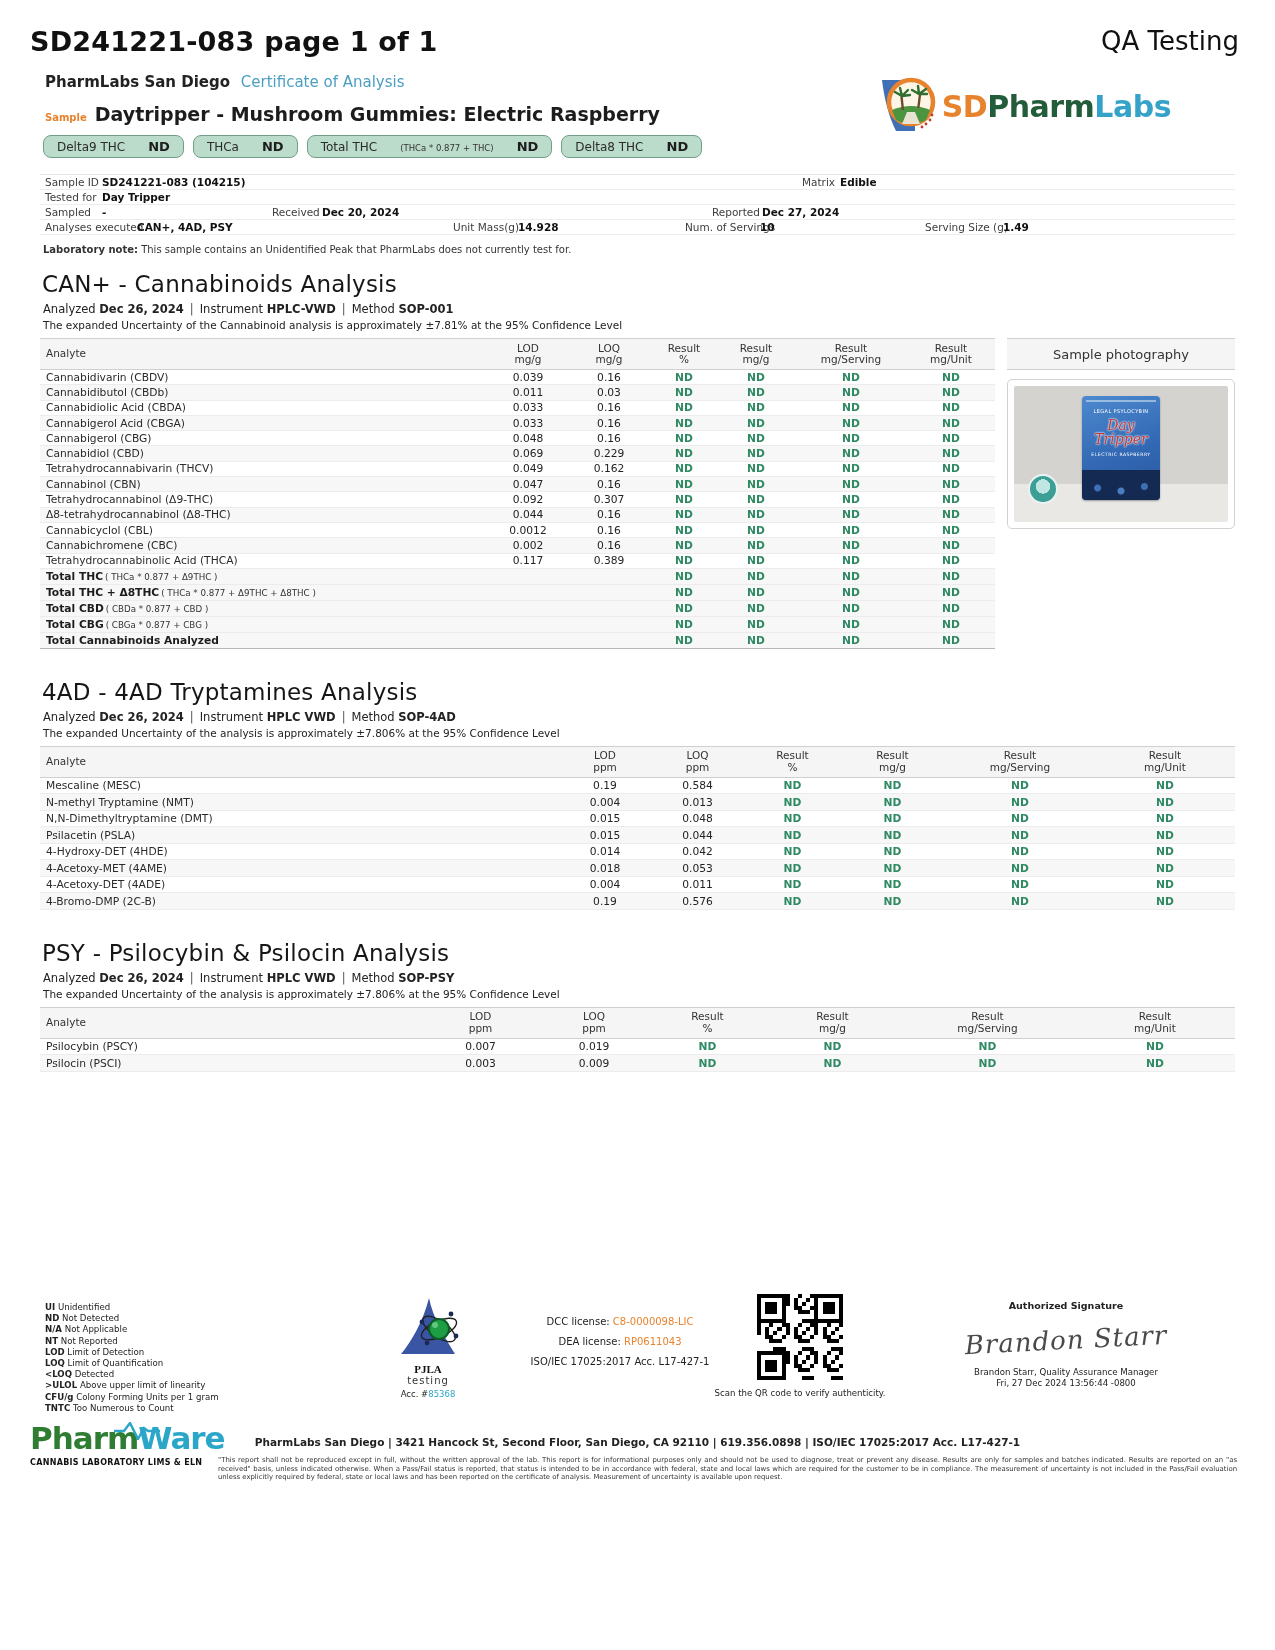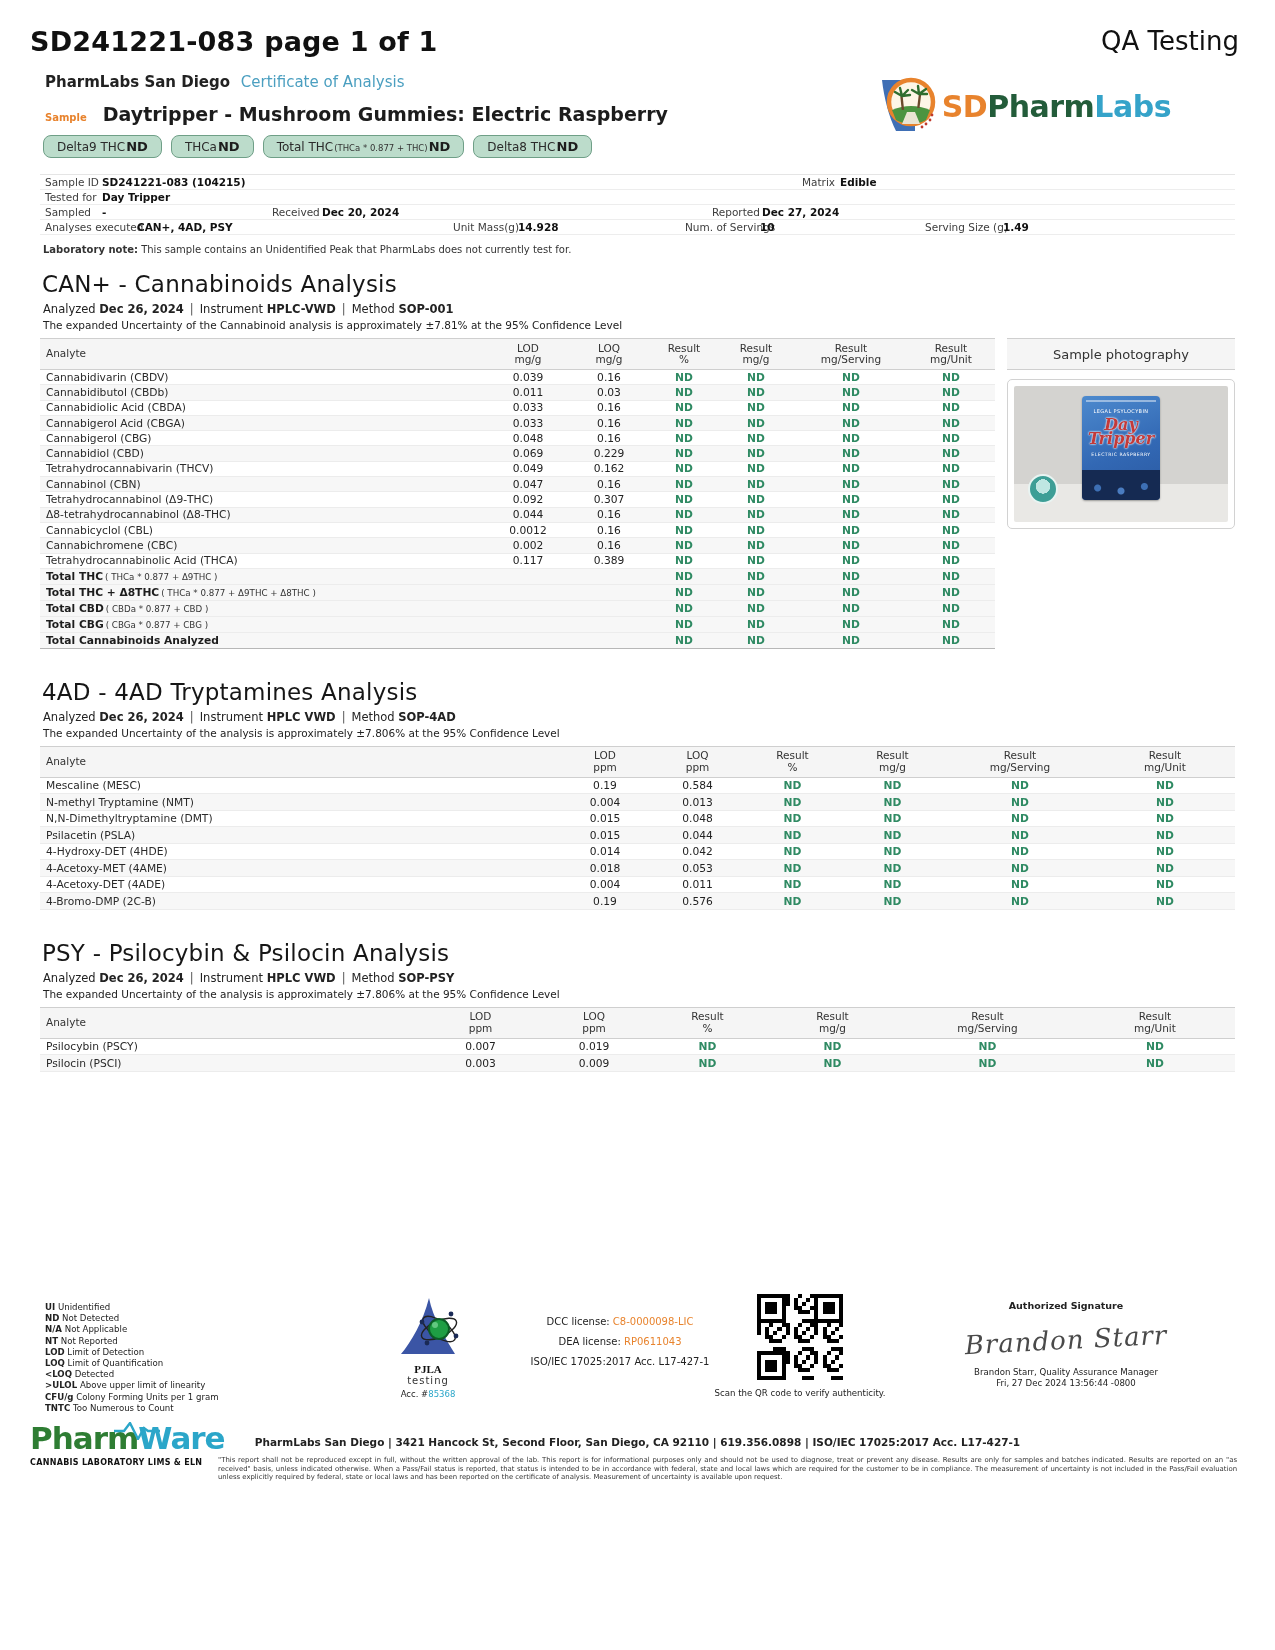--- a/index.html
+++ b/index.html
@@ -10,26 +10,26 @@
   .hdr{display:flex;justify-content:space-between;align-items:flex-start;padding:26px 36px 0 30px;}
   .doc-id{font-size:27px;font-weight:600;color:#111;letter-spacing:.2px;}
   .qa{font-size:26px;font-weight:500;color:#111;}
   .subhead{margin:16px 0 0 45px;font-size:15px;}
   .labname{font-weight:700;color:#222;}
   .coa{color:#4b9fc0;font-weight:500;margin-left:6px;}
   .brand{position:absolute;top:74px;right:104px;display:flex;align-items:center;gap:4px;}
   .brand-text{font-size:30px;font-weight:700;letter-spacing:-.5px;}
   .b-sd{color:#e8832d}.b-pharm{color:#235c3a}.b-labs{color:#35a3c9}
 
-  .sample-line{margin:12px 0 0 45px;display:flex;align-items:baseline;gap:16px;}
+  .sample-line{margin:12px 0 0 45px;display:flex;align-items:baseline;gap:8px;}
   .sample-lab{color:#e8832d;font-size:10px;font-weight:600;}
   .sample-name{font-size:19px;font-weight:700;color:#1c1c1c;}
 
   .badges{margin:10px 0 0 43px;display:flex;gap:9px;}
-  .badge{display:inline-flex;align-items:baseline;gap:1px;background:#bcdccb;border:1.5px solid #6f9f87;
+  .badge{display:inline-flex;align-items:baseline;gap:23px;background:#bcdccb;border:1.5px solid #6f9f87;
          border-radius:8px;padding:3px 13px;font-size:12px;color:#2b2b2b;font-weight:500;}
   .badge b{font-size:13px;font-weight:800;color:#1d1d1d;}
   .bformula{font-size:8.5px;color:#333;}
   .bformula:empty{display:none;}
 
   
   .info{margin:16px 40px 0 40px;border-top:1px solid #e5e5e5;}
   .inforow{position:relative;height:14px;border-bottom:1px solid #ededed;font-size:10.5px;}
   .inforow span{position:absolute;top:1px;white-space:nowrap;}
   .il{color:#3d3d3d;}
@@ -76,21 +76,21 @@
   .photo-head{background:#f5f5f5;border-top:1px solid #cfcfcf;border-bottom:1px solid #cfcfcf;height:30px;
               display:flex;align-items:center;justify-content:center;font-size:13px;color:#333;}
   .photo-box{margin-top:9px;border:1px solid #d2d2d2;border-radius:5px;background:#fff;padding:6px;}
   .photo-inner{position:relative;height:136px;background:linear-gradient(#d4d3d0 72%,#e9e8e5 72%);
                border-radius:2px;overflow:hidden;}
   .bag{position:absolute;left:50%;top:10px;transform:translateX(-50%);width:78px;height:104px;border-radius:4px;
        background:linear-gradient(160deg,#4d8ace 0%,#3268b4 55%,#2a58a0 100%);box-shadow:0 1px 2px rgba(0,0,0,.35);}
   .bag:before{content:"";position:absolute;top:4px;left:4px;right:4px;height:2px;background:rgba(255,255,255,.45);}
   .bag-top{position:absolute;top:12px;width:100%;text-align:center;font-size:5px;color:#fff;letter-spacing:.4px;}
   .bag-script{position:absolute;top:22px;width:100%;text-align:center;font-family:"DejaVu Serif",serif;
-              font-style:italic;font-weight:700;color:#c23a3a;font-size:16px;line-height:14px;
+              font-style:italic;font-weight:400;color:#c23a3a;font-size:14px;line-height:14px;
               text-shadow:0 0 2px #fff,0 0 2px #fff;}
   .bag-flavor{position:absolute;top:56px;width:100%;text-align:center;font-size:4.6px;color:#fff;letter-spacing:.5px;}
   .bag-banner{position:absolute;bottom:0;left:0;right:0;height:30px;background:#152a52;border-radius:0 0 4px 4px;
               background-image:radial-gradient(circle at 20% 60%,#3d6fb4 0 3px,transparent 4px),
                                radial-gradient(circle at 50% 70%,#4a7cc0 0 3px,transparent 4px),
                                radial-gradient(circle at 80% 55%,#3d6fb4 0 3px,transparent 4px);}
   .sticker{position:absolute;left:14px;bottom:18px;width:26px;height:26px;border-radius:50%;
            background:radial-gradient(circle at 50% 40%,#bfe6e2 0 35%,#3d9e96 36% 100%);border:2px solid #e8f4f2;}
 
   

